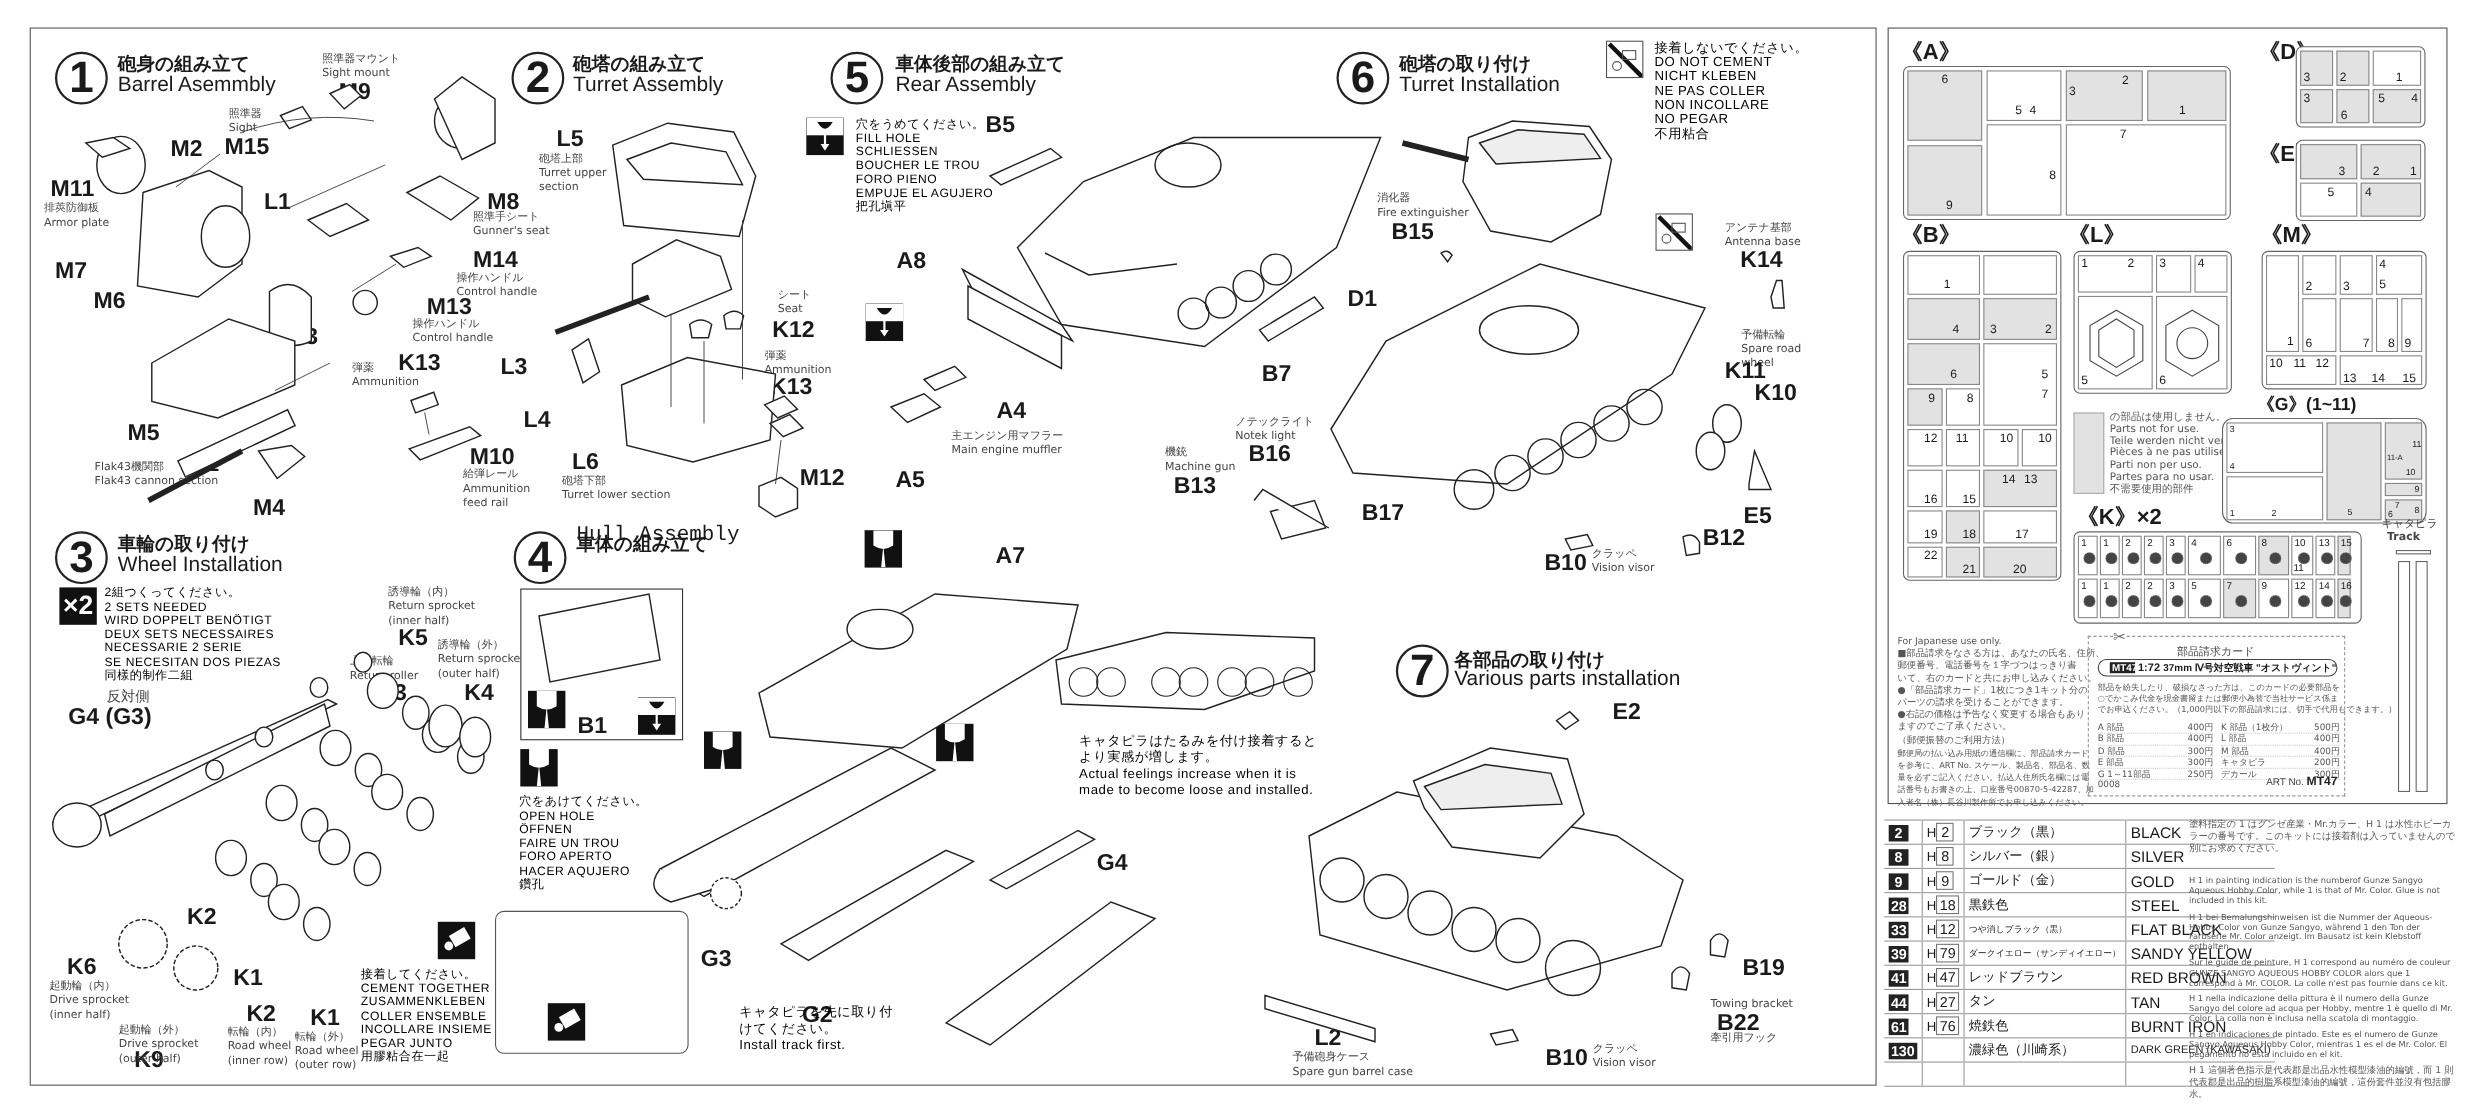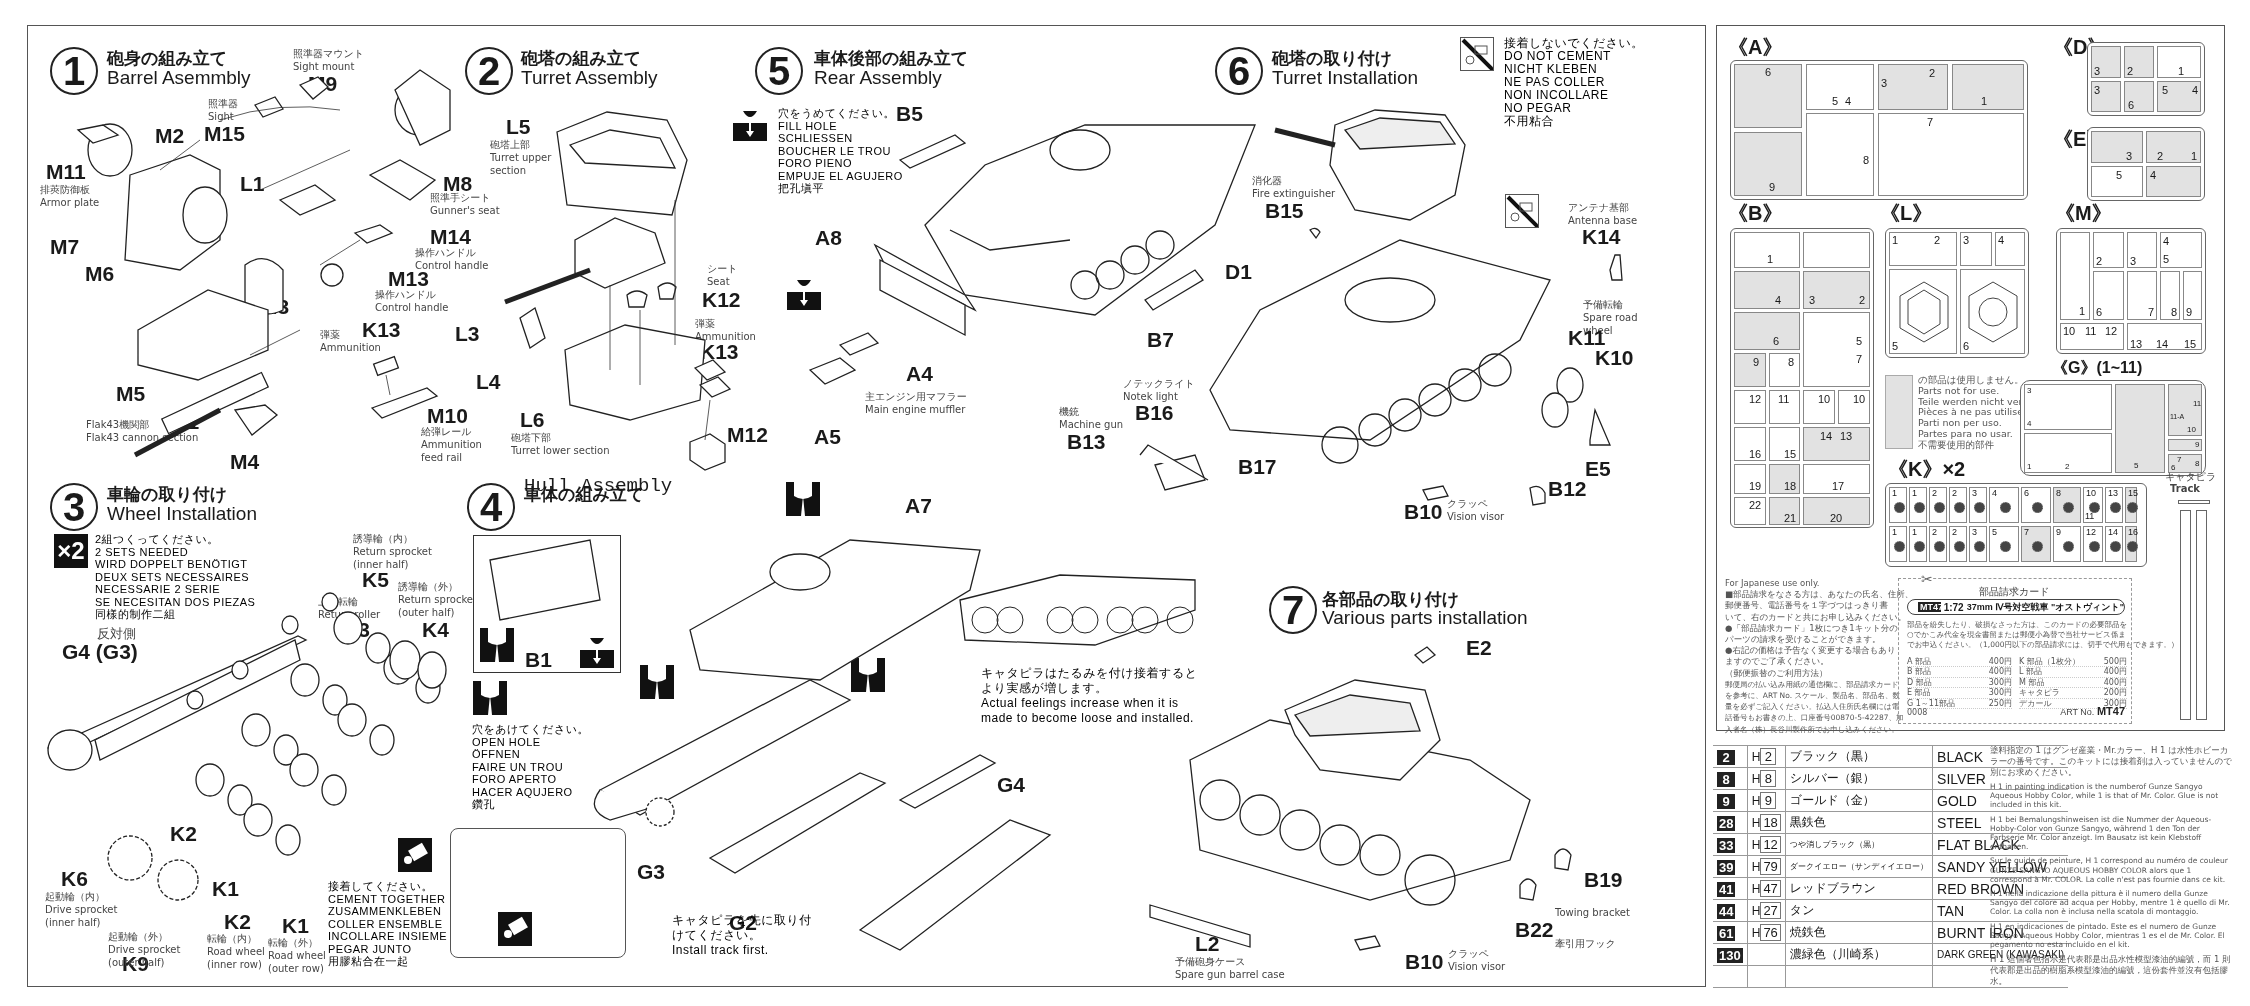--- a/index.html
+++ b/index.html
@@ -483,21 +483,21 @@
   <div class="step-jp" style="left:1322px;top:588px;">各部品の取り付け</div>
   <div class="step-en" style="left:1322px;top:607px;">Various parts installation</div>
 
   <div class="part" style="left:1466px;top:636px;">E2</div>
   <div class="part" style="left:1195px;top:932px;">L2</div>
   <div class="cap" style="left:1175px;top:955px;">予備砲身ケース</div>
   <div class="cap" style="left:1175px;top:968px;">Spare gun barrel case</div>
   <div class="part" style="left:1584px;top:868px;">B19</div>
   <div class="cap" style="left:1555px;top:893px;margin-top:44px;">牽引用フック</div>
   <div class="cap" style="left:1555px;top:906px;">Towing bracket</div>
-  <div class="part" style="left:1515px;top:918px;">B22</div>
+  <div class="part" style="left:1561px;top:918px;">B22</div>
   <div class="part" style="left:1405px;top:950px;">B10</div>
   <div class="cap" style="left:1448px;top:947px;">クラッペ</div>
   <div class="cap" style="left:1448px;top:960px;">Vision visor</div>
 
   <svg class="draw" style="left:0;top:0" width="1710" height="1000">
     <g fill="#fff" stroke="#222" stroke-width="1.3">
       <path d="M1190 760 l80 -40 l200 40 l60 40 l-20 60 l-140 40 l-170 -50 z"></path>
       <path d="M1285 710 l70 -30 l70 10 l15 50 l-40 40 l-80 -10 l-25 -35 z"></path>
       <path d="M1295 715 l55 -20 l60 8 l10 28 l-110 5 z" fill="#eee"></path>
       <g fill="none">
@@ -1019,20 +1019,20 @@
       <tr>
         <td></td>
         <td></td>
         <td></td>
         <td></td>
       </tr>
     </tbody>
 </table>
 
 <div id="paint-notes" class="small-txt" style="left:1990px;top:745px;width:245px;font-size:7.5px;line-height:9.2px;white-space:normal;">
-    <div style="margin-bottom: 4px; font-size: 8.5px; line-height: 11px;">塗料指定の 1 はグンゼ産業・Mr.カラー、H 1 は水性ホビーカラーの番号です。このキットには接着剤は入っていませんので別にお求めください。</div>
+    <div style="margin-bottom: 18px; font-size: 8.5px; line-height: 11px;">塗料指定の 1 はグンゼ産業・Mr.カラー、H 1 は水性ホビーカラーの番号です。このキットには接着剤は入っていませんので別にお求めください。</div>
     <div style="margin-bottom: 5px;">H 1 in painting indication is the numberof Gunze Sangyo Aqueous Hobby Color, while 1 is that of Mr. Color. Glue is not included in this kit.</div>
     <div style="margin-bottom: 5px;">H 1 bei Bemalungshinweisen ist die Nummer der Aqueous-Hobby-Color von Gunze Sangyo, während 1 den Ton der Farbserie Mr. Color anzeigt. Im Bausatz ist kein Klebstoff enthalten.</div>
     <div style="margin-bottom: 5px;">Sur le guide de peinture, H 1 correspond au numéro de couleur GUNZE SANGYO AQUEOUS HOBBY COLOR alors que 1 correspond à Mr. COLOR. La colle n'est pas fournie dans ce kit.</div>
     <div style="margin-bottom: 5px;">H 1 nella indicazione della pittura è il numero della Gunze Sangyo del colore ad acqua per Hobby, mentre 1 è quello di Mr. Color. La colla non è inclusa nella scatola di montaggio.</div>
     <div style="margin-bottom: 5px;">H 1 en indicaciones de pintado. Este es el numero de Gunze Sangyo Aqueous Hobby Color, mientras 1 es el de Mr. Color. El pegamento no esta incluido en el kit.</div>
     <div style="margin-bottom: 5px; font-size: 8.5px; line-height: 11px;">H 1 這個著色指示是代表郡是出品水性模型漆油的編號，而 1 則代表郡是出品的樹脂系模型漆油的編號，這份套件並沒有包括膠水。</div>
   </div>
 
 </body></html>

